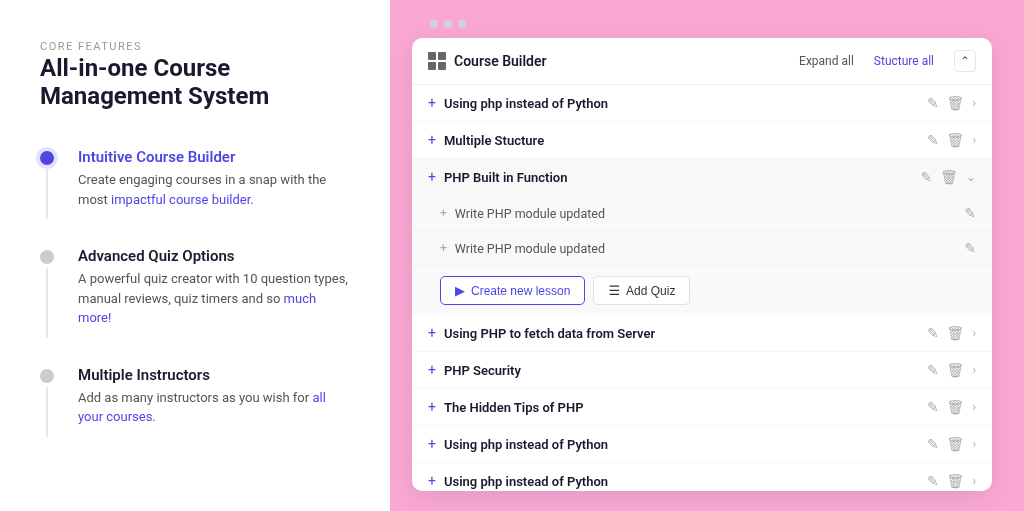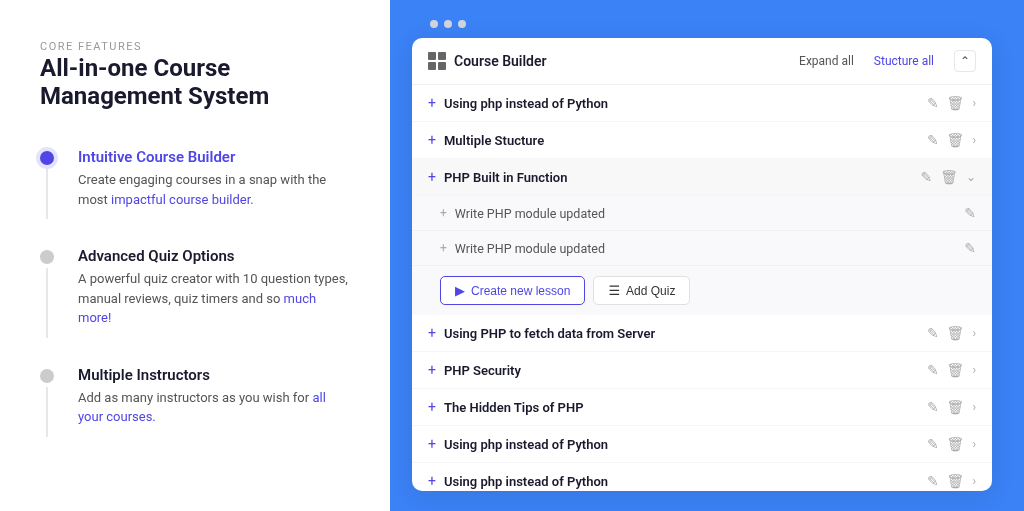--- a/index.html
+++ b/index.html
@@ -111,21 +111,21 @@
       color: #4f46e5;
     }
 
     .right-panel {
       flex: 1;
       display: flex;
       flex-direction: column;
       align-items: center;
       justify-content: center;
       padding: 20px 30px 20px 20px;
-      background: #3b82f6;
+      background: #f9a8d4;
     }
 
     .browser-dots {
       display: flex;
       gap: 6px;
       margin-bottom: 10px;
       align-self: flex-start;
       margin-left: 20px;
     }
 

